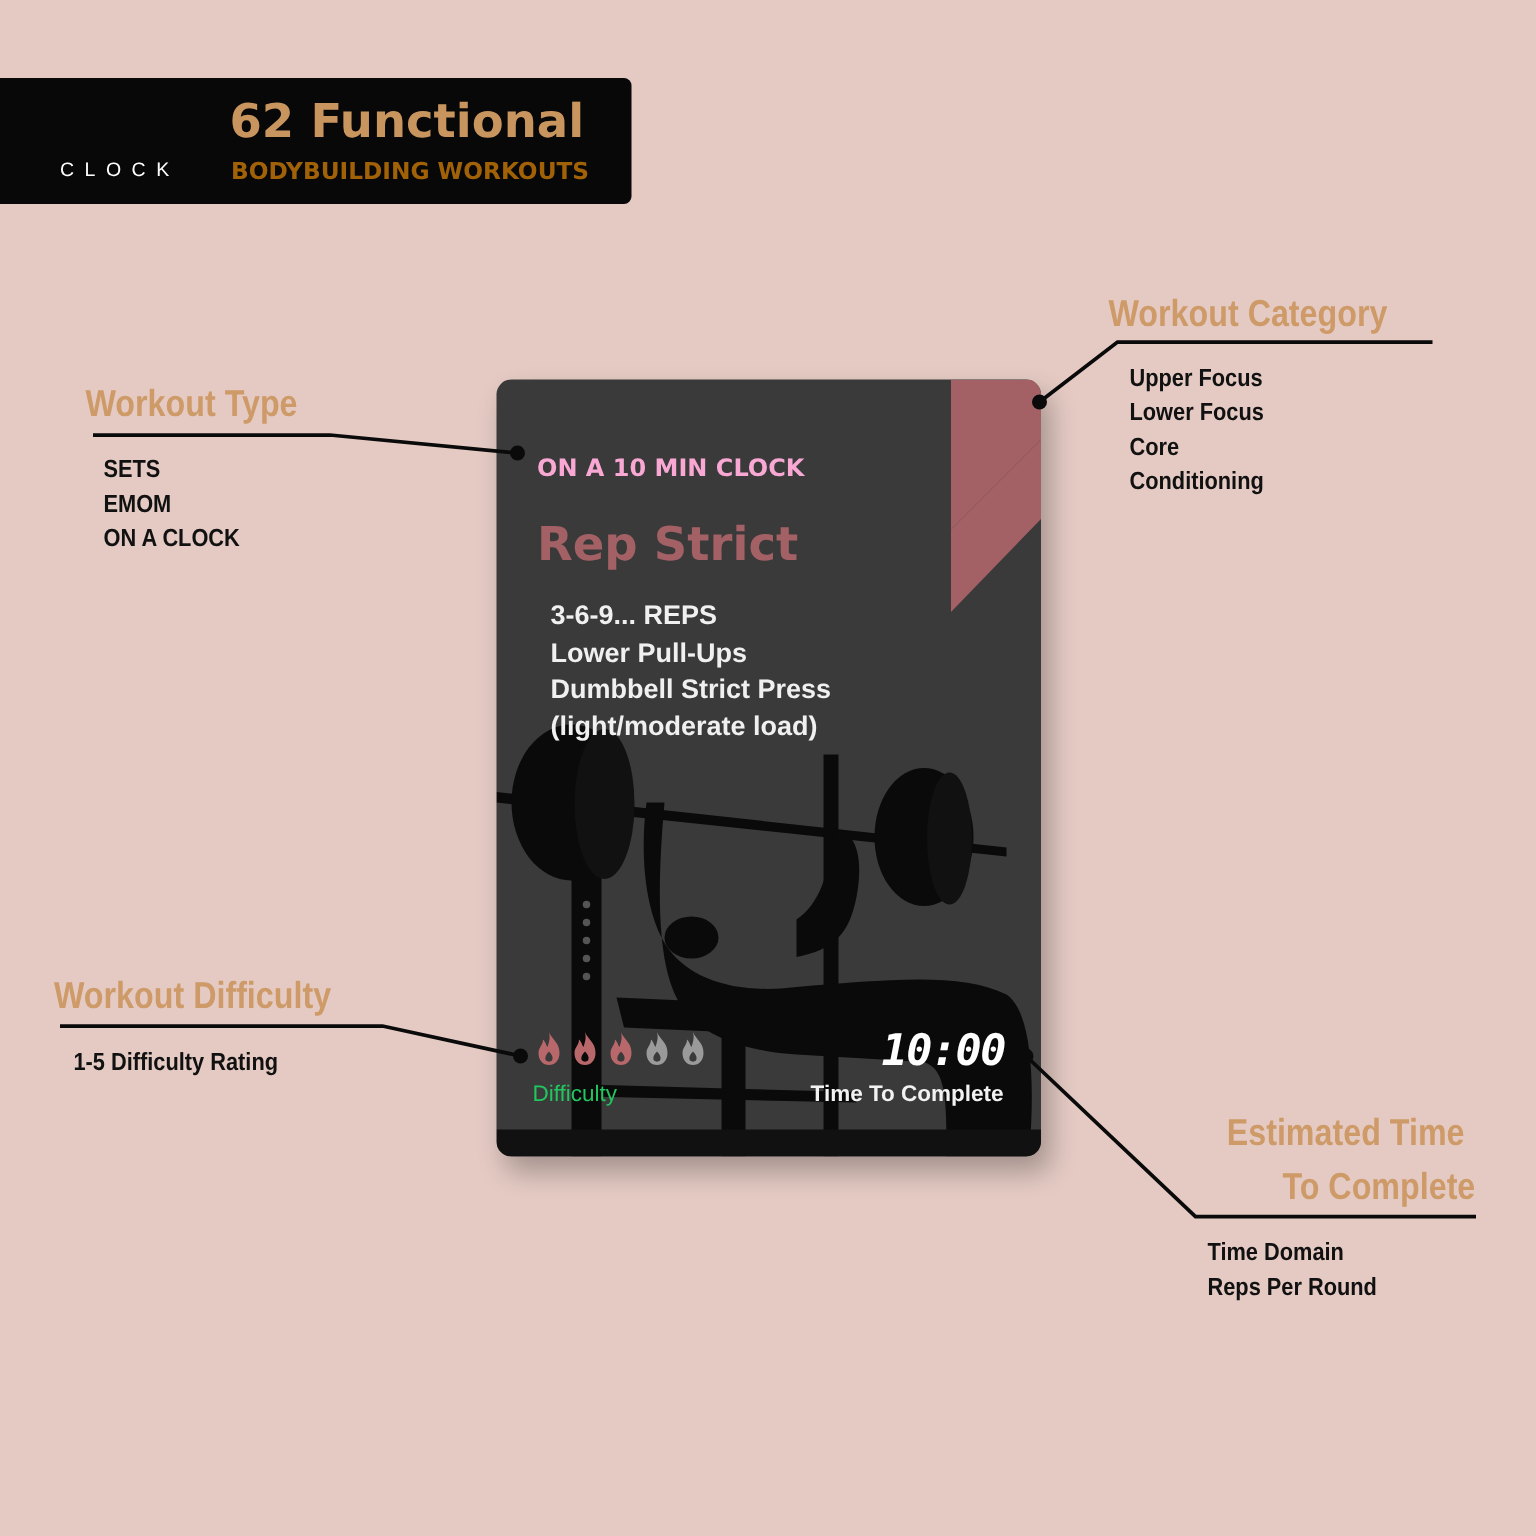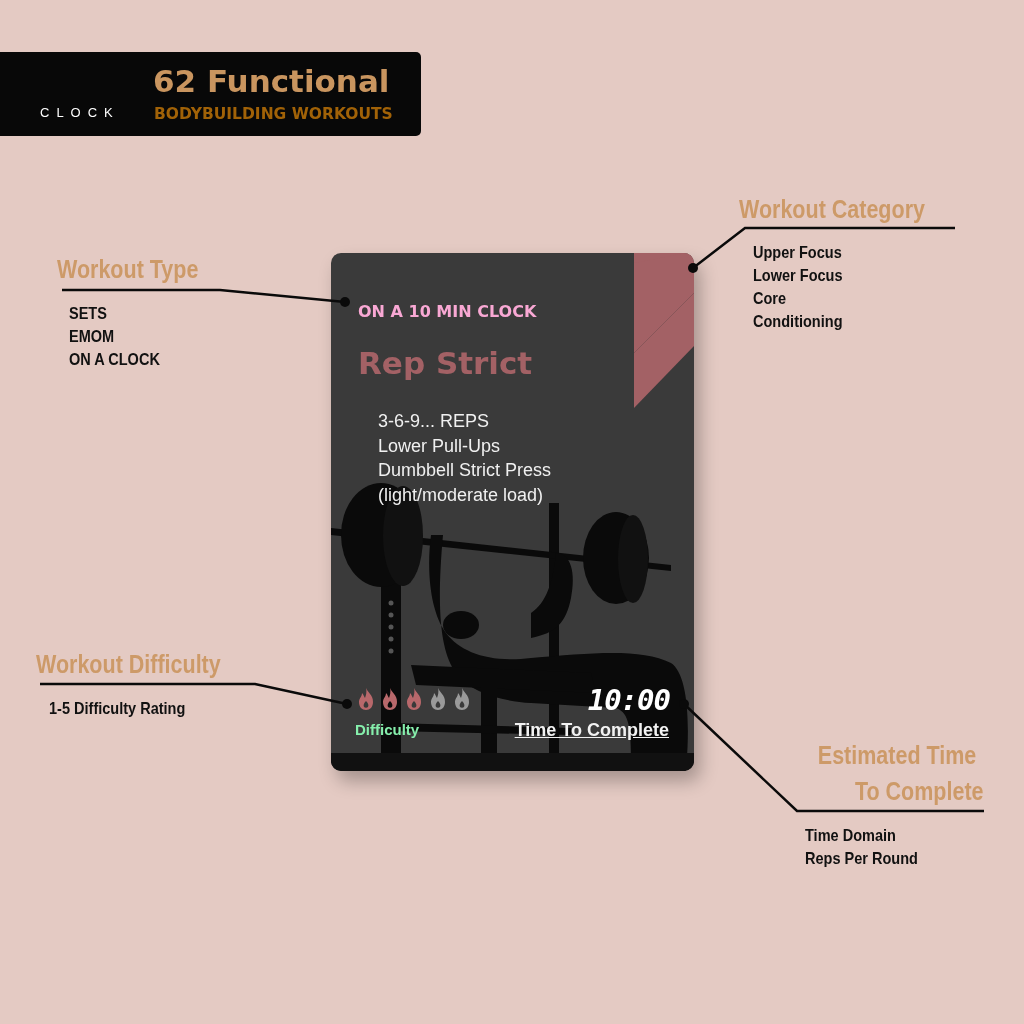--- a/index.html
+++ b/index.html
@@ -54,38 +54,38 @@
   .card svg.art { position: absolute; left: 0; top: 0; }
   .card-type {
     position: absolute; left: 27px; top: 48px; font-family: "DejaVu Sans", sans-serif;
     font-weight: bold; font-size: 16px; color: #f9a8d4; white-space: nowrap; line-height: 22px;
   }
   .card-name {
     position: absolute; left: 27px; top: 90px; font-family: "DejaVu Sans", sans-serif;
     font-weight: bold; font-size: 31px; color: #a36165; white-space: nowrap; line-height: 40px;
   }
   .card-lines {
-    position: absolute; left: 36px; top: 145px; margin: 11px; padding: 0; list-style: none;
-    font-family: "Liberation Sans", sans-serif; font-weight: normal; font-size: 18px;
+    position: absolute; left: 36px; top: 145px; margin: 0; padding: 0; list-style: none;
+    font-family: "Liberation Sans", sans-serif; font-weight: bold; font-size: 18px;
     color: #f0f0f0; line-height: 24.5px; white-space: nowrap;
   }
   .flames { position: absolute; left: 24px; top: 434px; display: flex; gap: 2px; }
   .flame { width: 22px; height: 24px; }
   .diff-label {
-    position: absolute; left: 24px; top: 468px; font-weight: bold; font-size: 15px;
-    color: #86efac; line-height: 18px;
+    position: absolute; left: 24px; top: 468px; font-weight: normal; font-size: 15px;
+    color: #22c55e; line-height: 18px;
   }
   .timer {
     position: absolute; right: 24px; top: 430px; font-family: "DejaVu Sans Mono", monospace;
     font-size: 29px; color: #ffffff; font-style: italic; letter-spacing: -1px; line-height: 34px;
     font-weight: bold;
   }
   .time-label {
-    position: absolute; right: 25px; top: 468px; font-weight: bold; font-size: 18px;
-    color: #f2f2f2; line-height: 18px; white-space: nowrap; text-decoration: underline;
+    position: absolute; right: 25px; top: 468px; font-weight: bold; font-size: 15px;
+    color: #f2f2f2; line-height: 18px; white-space: nowrap;
   }
 </style>
 </head>
 <body>
 
 <div class="header">
   <div class="logo">
     <div class="logo-bump">CLOCK</div>
   </div>
   <div class="header-title">62 Functional</div>

